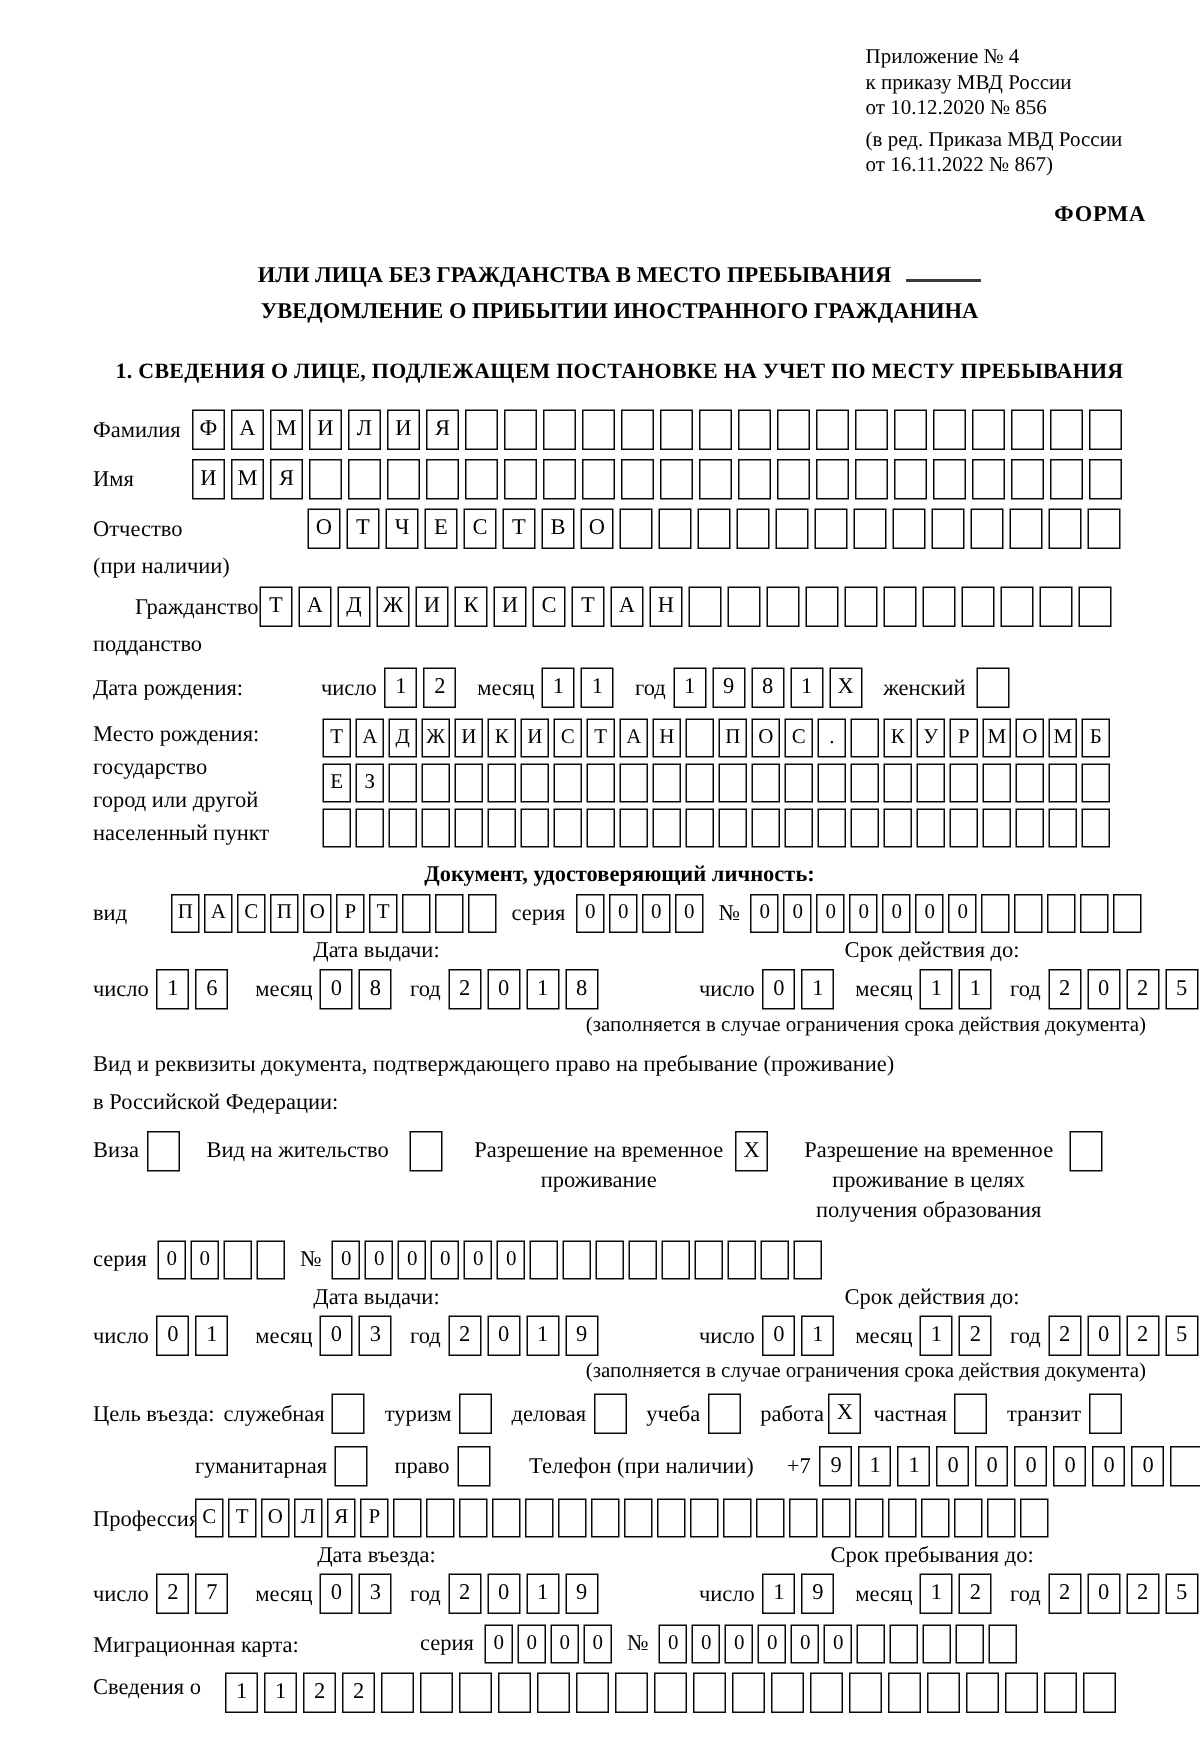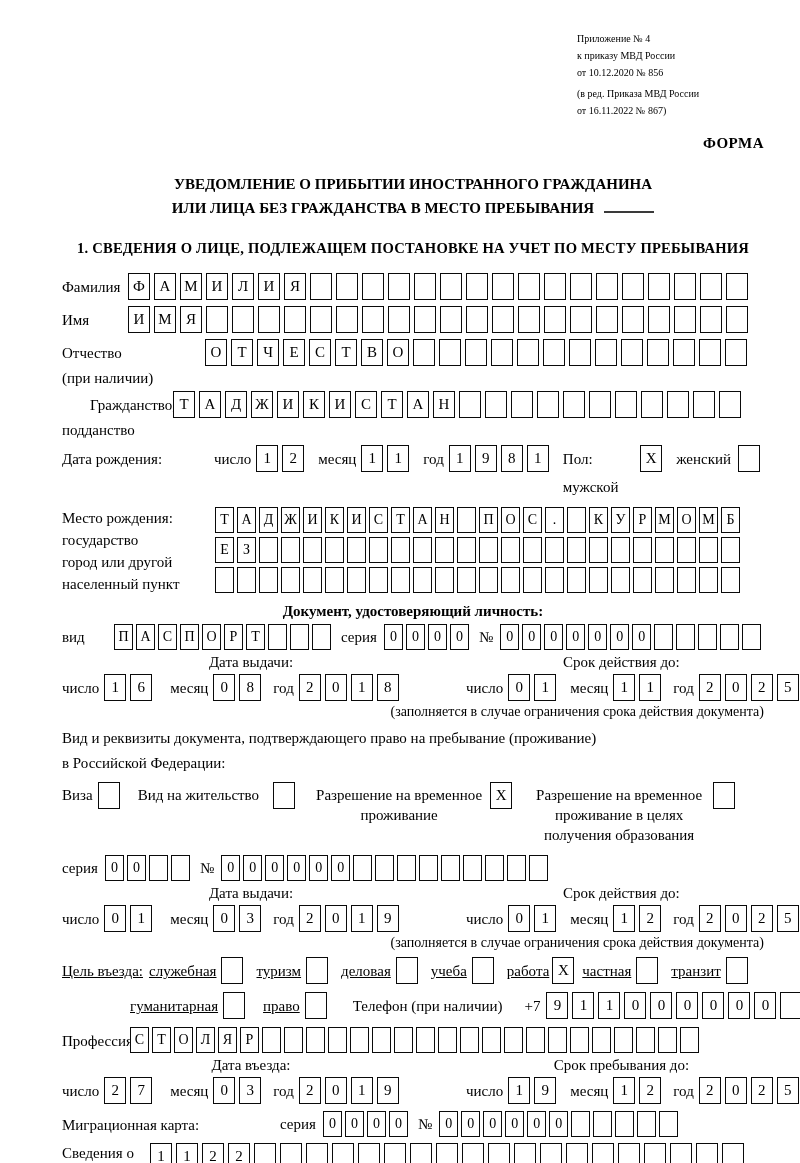--- a/index.html
+++ b/index.html
@@ -1,19 +1,19 @@
 <!DOCTYPE html>
 <html><head>
 <meta charset="utf-8">
 <style>
   html,body{margin:0;padding:0;background:#fff;}
   body{width:800px;height:1163px;overflow:hidden;color:#000;
        font-family:"Liberation Serif","DejaVu Serif",serif;}
   .page{padding:30px 36px 0 62px;box-sizing:border-box;}
-  .appendix{width:185px;margin-left:auto;margin-right:2px;font-size:10px;line-height:17px;}
+  .appendix{width:185px;margin-left:auto;margin-right:2px;font-size:14px;line-height:17px;}
   .appendix .part2{margin-top:4px;}
   .forma{text-align:right;font-weight:bold;font-size:15px;margin-top:16px;letter-spacing:.5px;}
   .title{margin-top:20px;text-align:center;font-weight:bold;font-size:15px;line-height:24px;}
   .blankline{display:inline-block;width:50px;border-bottom:2px solid #3a3a3a;height:12px;margin-left:10px;}
   .sec1{margin-top:20px;font-weight:bold;font-size:14.6px;text-align:center;letter-spacing:.2px;}
   .form-body{margin-top:16px;font-size:15px;}
   .row{display:flex;align-items:flex-start;margin-bottom:5px;}
   .lbl{flex-shrink:0;font-size:15px;line-height:28px;}
   .lbl-col{flex-shrink:0;font-size:15px;line-height:22px;}
   .boxes{display:flex;flex-wrap:nowrap;align-items:flex-start;}
@@ -33,21 +33,21 @@
   .dg-boxes{display:flex;align-items:flex-start;}
   .dg-boxes .dlbl{line-height:28px;margin-right:5px;}
   .note-right{text-align:right;font-size:14px;margin:1px 0 6px;}
   .plain{font-size:15px;line-height:25px;}
   .options{display:flex;align-items:flex-start;margin:6px 0 10px;}
   .opt{display:flex;align-items:flex-start;margin-right:14px;}
   .opt:last-child{margin-right:0;}
   .opt .olbl{line-height:27px;}
   .opt .olbl.wrap{max-width:178px;text-align:center;line-height:20px;padding-top:3px;}
   .purposes{display:flex;align-items:flex-start;flex-wrap:nowrap;}
-  .purposes .plbl{line-height:28px;margin-left:9px;white-space:nowrap;text-decoration:underline;}
+  .purposes .plbl{line-height:28px;margin-left:9px;white-space:nowrap;}
   .purposes .plbl.first{margin-left:6px;}
   .indent2{margin-left:68px;}
   .phone-lbl{line-height:28px;margin:0 8px 0 22px;white-space:nowrap;}
   .prefix{line-height:28px;margin-right:6px;}
   .w-fam{width:66px;}
   .w-name{width:66px;}
   .w-pat{width:143px;}
   .w-cit{width:111px;}
   .w-birth{width:152px;}
   .w-vid{width:52px;line-height:26px;}
@@ -65,22 +65,22 @@
     <div>Приложение № 4</div>
     <div>к приказу МВД России</div>
     <div>от 10.12.2020 № 856</div>
     <div class="part2">(в ред. Приказа МВД России</div>
     <div>от 16.11.2022 № 867)</div>
   </div>
 
   <div class="forma">ФОРМА</div>
 
   <div class="title">
+    <div><span>ИЛИ ЛИЦА БЕЗ ГРАЖДАНСТВА В МЕСТО ПРЕБЫВАНИЯ</span><span class="blankline"></span></div>
     <div>УВЕДОМЛЕНИЕ О ПРИБЫТИИ ИНОСТРАННОГО ГРАЖДАНИНА</div>
-    <div><span>ИЛИ ЛИЦА БЕЗ ГРАЖДАНСТВА В МЕСТО ПРЕБЫВАНИЯ</span><span class="blankline"></span></div>
   </div>
 
   <div class="sec1">1. СВЕДЕНИЯ О ЛИЦЕ, ПОДЛЕЖАЩЕМ ПОСТАНОВКЕ НА УЧЕТ ПО МЕСТУ ПРЕБЫВАНИЯ</div>
 
   <div class="form-body">
 
     <div class="row">
       <div class="lbl w-fam">Фамилия</div>
       <div class="boxes">
           <span class="cbox">Ф</span>
@@ -213,21 +213,20 @@
           <span class="cbox">1</span>
           <span class="cbox">1</span>
         </div>
       <span class="inword">год</span>
       <div class="boxes">
           <span class="cbox">1</span>
           <span class="cbox">9</span>
           <span class="cbox">8</span>
           <span class="cbox">1</span>
         </div>
-      <span class="inword">Пол: мужской</span>
       <div class="boxes chk" style="margin-left:0;">
           <span class="cbox">X</span>
         </div>
       <span class="inword">женский</span>
       <div class="boxes chk" style="margin-left:2px;">
           <span class="cbox">&nbsp;</span>
         </div>
     </div>
 
     <div class="row" style="margin-bottom:0;">

